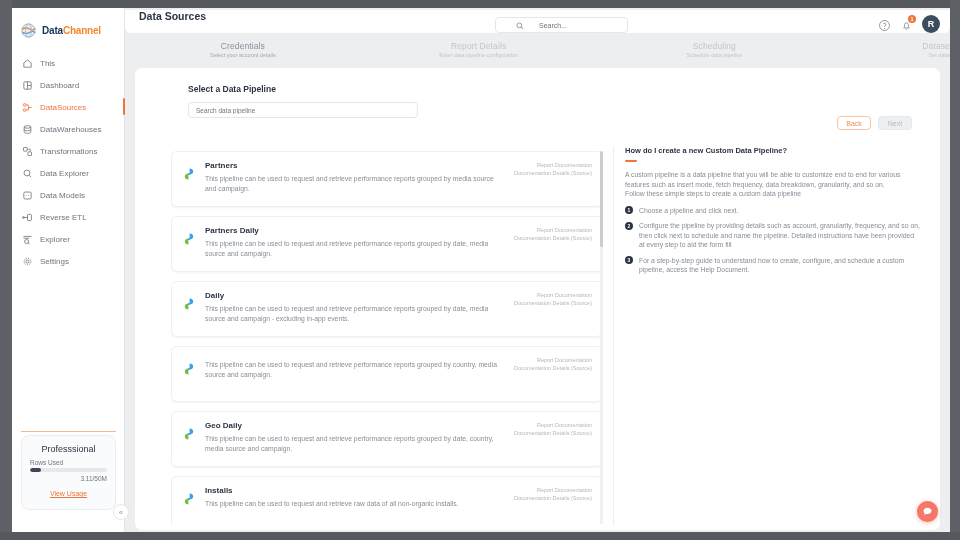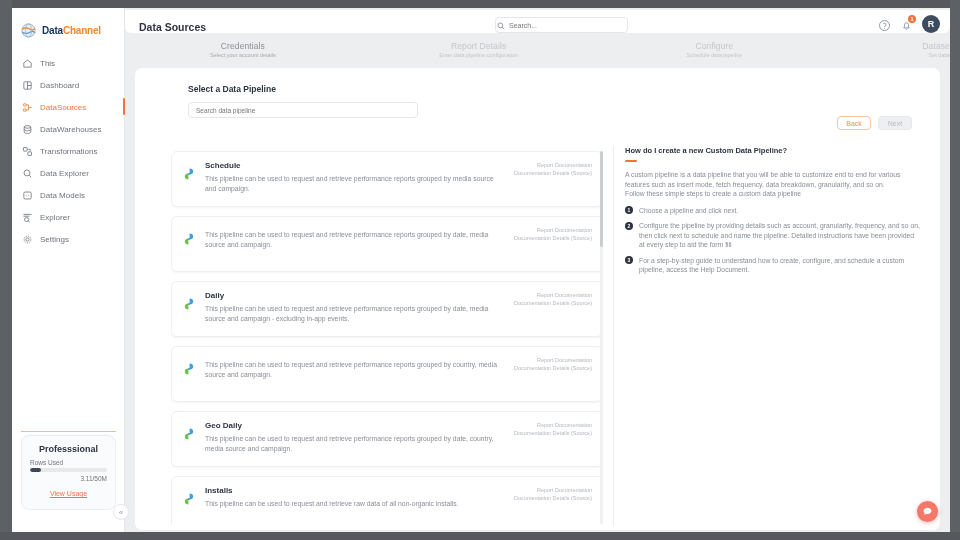--- a/index.html
+++ b/index.html
@@ -62,21 +62,21 @@
   
   .plan-card {
     position: absolute; left: 9px; bottom: 22px;
     width: 95px;
     background: #fafbfc;
     border: 1px solid #ebedf0;
     border-radius: 8px;
     padding: 8px 8px 9px 8px;
     text-align: center;
   }
-  .plan-name { font-size: 9px; font-weight: bold; color: #2c3442; margin-bottom: 5px; }
+  .plan-name { font-size: 9px; font-weight: normal; color: #2c3442; margin-bottom: 5px; }
   .plan-label { font-size: 6.5px; color: #6e747d; text-align: left; margin-bottom: 2px; }
   .plan-bar { height: 4px; background: #e6e8eb; border-radius: 3px; overflow: hidden; }
   .plan-bar > i { display:block; height: 100%; width: 14%; background: #3d4755; border-radius: 3px; }
   .plan-usage { font-size: 6.5px; color: #6e747d; text-align: right; margin-top: 3px; }
   .plan-link { display:inline-block; margin-top: 5px; font-size: 7px; color: #f0733a; text-decoration: underline; cursor:pointer; }
   .plan-topline { position:absolute; left:9px; bottom:100px; width:95px; height:1px; background:#f3b98e; }
 
   .collapse-btn {
     position: absolute; left: 101px; bottom: 12px;
     width: 16px; height: 16px; border-radius: 50%;
@@ -90,29 +90,29 @@
     position: absolute; left: 113px; top: 0;
     width: 825px; height: 524px;
   }
 
   
   .header {
     position: absolute; left: 0; top: 2px;
     width: 825px; height: 23px;
     background: #ffffff;
     border-radius: 0 0 6px 6px;
-    display:flex; align-items:flex-end;
+    display:flex; align-items:flex-start;
   }
   .page-title { margin-left: 14px; font-size: 10.5px; font-weight: bold; color: #2c3442; }
   .header-search {
     position:absolute; left: 370px; top: 7px;
     width: 133px; height: 16px;
     border: 1px solid #e4e7ea; border-radius: 4px;
     background:#fff;
-    display:flex; align-items:center; gap:4px; padding-left:1px;
+    display:flex; align-items:center; gap:15px; padding-left:20px;
   }
   .header-search input {
     border: none; outline: none; font-size: 7px; color: #8d939b;
     font-family: inherit; width: 100px; background: transparent;
   }
   .header-right {
     position:absolute; right: 10px; top: 5px;
     display:flex; align-items:center; gap:9px;
   }
   .ico-btn { width: 13px; height: 13px; cursor:pointer; position:relative; color:#8d939b; }
@@ -331,20 +331,30 @@
                 <rect x="2" y="2.2" width="8" height="7.6" rx="1.4" fill="none" stroke="currentColor" stroke-width="0.9"></rect>
                 <circle cx="4.6" cy="6" r="0.5" fill="currentColor"></circle>
                 <circle cx="7.4" cy="6" r="0.5" fill="currentColor"></circle>
               </svg>
           </span>
           <span>Data Models</span>
         </div>
         <div class="nav-item">
           <span class="nav-ico">
             <svg width="11" height="11" viewBox="0 0 12 12">
+                <rect x="6" y="2.6" width="4.2" height="6.8" rx="0.8" fill="none" stroke="currentColor" stroke-width="0.9"></rect>
+                <line x1="1.4" y1="6" x2="6" y2="6" stroke="currentColor" stroke-width="0.9"></line>
+                <circle cx="1.6" cy="6" r="1" fill="none" stroke="currentColor" stroke-width="0.9"></circle>
+              </svg>
+          </span>
+          <span>Reverse ETL</span>
+        </div>
+        <div class="nav-item">
+          <span class="nav-ico">
+            <svg width="11" height="11" viewBox="0 0 12 12">
                 <line x1="1.6" y1="2.6" x2="10.4" y2="2.6" stroke="currentColor" stroke-width="0.9"></line>
                 <line x1="1.6" y1="4.6" x2="8" y2="4.6" stroke="currentColor" stroke-width="0.9"></line>
                 <circle cx="5" cy="8.2" r="2.2" fill="none" stroke="currentColor" stroke-width="0.9"></circle>
                 <line x1="6.7" y1="9.9" x2="8.4" y2="11" stroke="currentColor" stroke-width="0.9"></line>
               </svg>
           </span>
           <span>Explorer</span>
         </div>
         <div class="nav-item">
           <span class="nav-ico">
@@ -405,21 +415,21 @@
       <div class="stepper">
         <div class="step done">
           <div class="step-title">Credentials</div>
           <div class="step-sub">Select your account details</div>
         </div>
         <div class="step">
           <div class="step-title">Report Details</div>
           <div class="step-sub">Enter data pipeline configuration</div>
         </div>
         <div class="step">
-          <div class="step-title">Configure</div>
+          <div class="step-title">Scheduling</div>
           <div class="step-sub">Schedule data pipeline</div>
         </div>
         <div class="step">
           <div class="step-title">Dataset Name</div>
           <div class="step-sub">Set dataset name</div>
         </div>
       </div>
 
       <div class="content-card">
         <div class="cc-head">
@@ -439,40 +449,41 @@
           <div class="card">
             <div class="card-row">
               <span class="card-ico">
                 <svg width="14" height="14" viewBox="0 0 14 14">
                     <path d="M7.6 1.6 c2.2 0 3.6 1.3 3.6 3 c0 1.8 -1.5 3 -3.6 3 c0 -2 0 -4.4 0 -6 Z" fill="#3aa0e8"></path>
                     <path d="M6.4 12.4 c-2.2 0 -3.6 -1.3 -3.6 -3 c0 -1.8 1.5 -3 3.6 -3 c0 2 0 4.4 0 6 Z" fill="#6dc04a"></path>
                     <rect x="6.2" y="6.2" width="1.6" height="1.6" fill="#2b7fc0"></rect>
                   </svg>
               </span>
               <div class="card-body">
-                <div class="card-title">Schedule</div>
+                <div class="card-title">Partners</div>
                 <div class="card-desc">This pipeline can be used to request and retrieve performance reports grouped by media source and campaign.</div>
               </div>
             </div>
             <div class="card-links">
               <span class="card-link">Report Documentation</span>
               <span class="card-link">Documentation Details (Source)</span>
             </div>
           </div>
 
           <div class="card">
             <div class="card-row">
               <span class="card-ico">
                 <svg width="14" height="14" viewBox="0 0 14 14">
                     <path d="M7.6 1.6 c2.2 0 3.6 1.3 3.6 3 c0 1.8 -1.5 3 -3.6 3 c0 -2 0 -4.4 0 -6 Z" fill="#3aa0e8"></path>
                     <path d="M6.4 12.4 c-2.2 0 -3.6 -1.3 -3.6 -3 c0 -1.8 1.5 -3 3.6 -3 c0 2 0 4.4 0 6 Z" fill="#6dc04a"></path>
                     <rect x="6.2" y="6.2" width="1.6" height="1.6" fill="#2b7fc0"></rect>
                   </svg>
               </span>
               <div class="card-body">
+                <div class="card-title">Partners Daily</div>
                 <div class="card-desc">This pipeline can be used to request and retrieve performance reports grouped by date, media source and campaign.</div>
               </div>
             </div>
             <div class="card-links">
               <span class="card-link">Report Documentation</span>
               <span class="card-link">Documentation Details (Source)</span>
             </div>
           </div>
 
           <div class="card">

